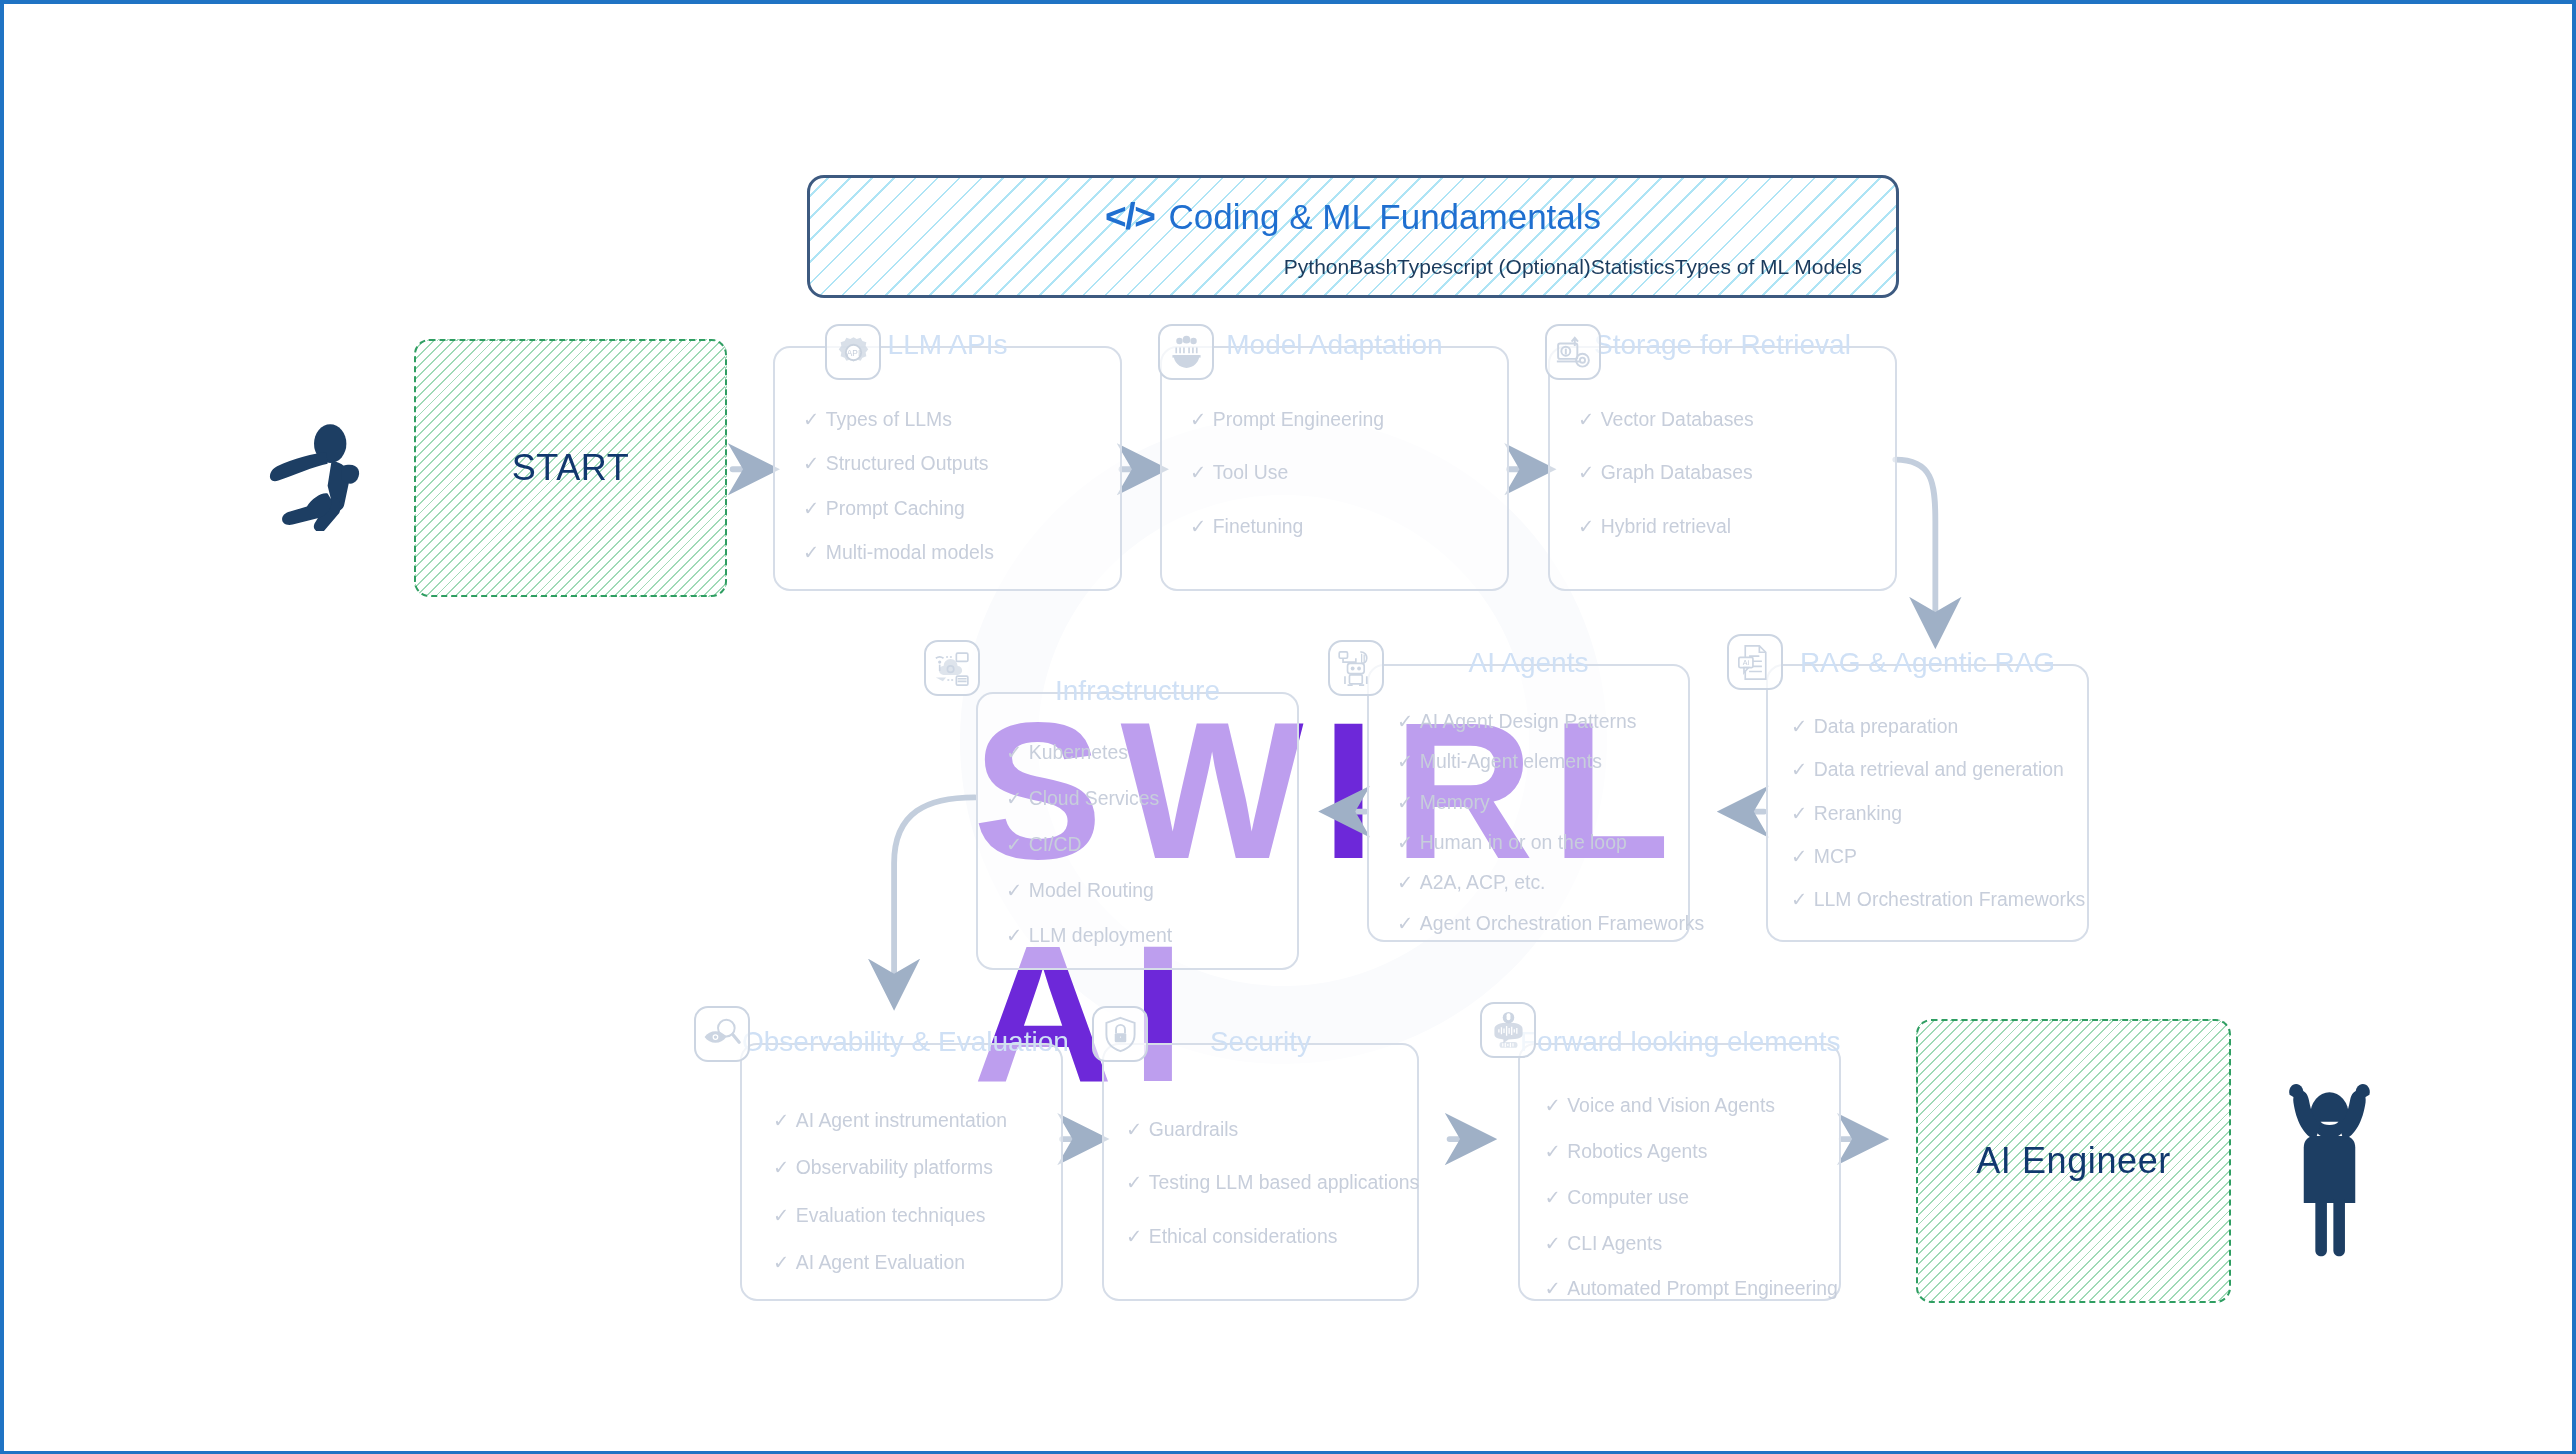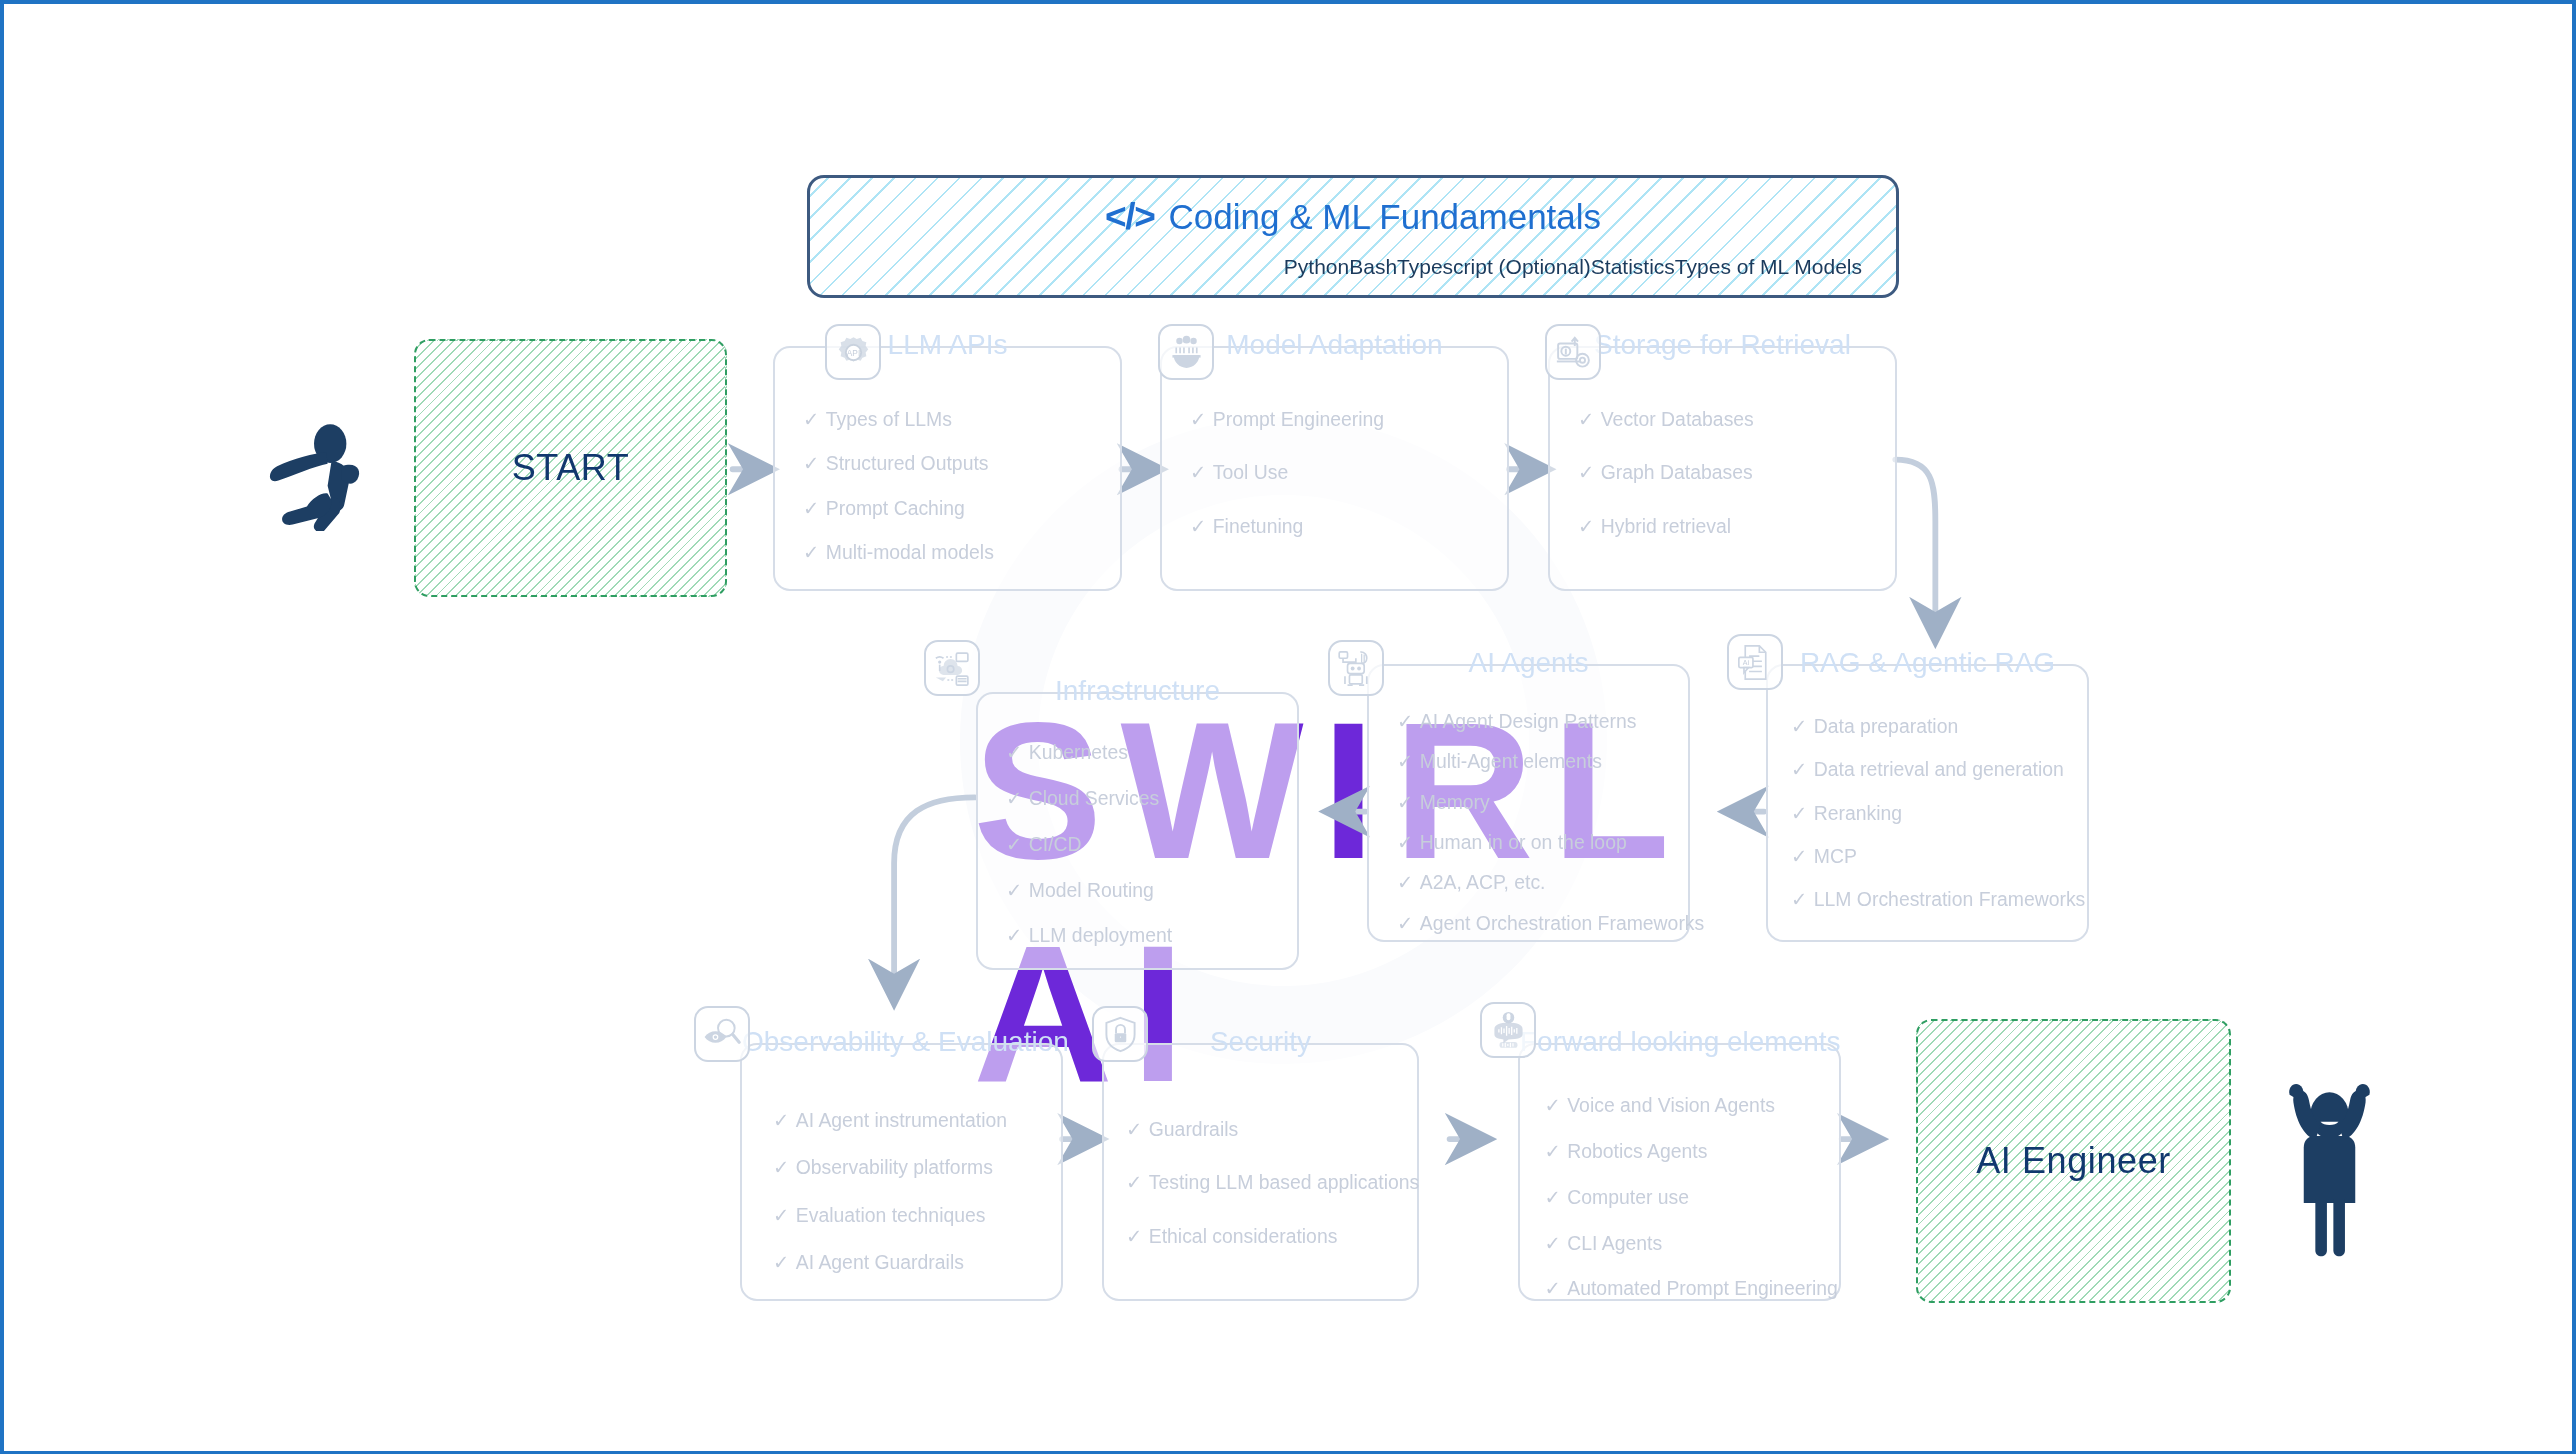--- a/index.html
+++ b/index.html
@@ -442,21 +442,21 @@
       <div class="card-item">
           <span class="tick">✓</span>
           <span>Observability platforms</span>
         </div>
       <div class="card-item">
           <span class="tick">✓</span>
           <span>Evaluation techniques</span>
         </div>
       <div class="card-item">
           <span class="tick">✓</span>
-          <span>AI Agent Guardrails</span>
+          <span>AI Agent Evaluation</span>
         </div>
     </div>
   </div>
   <div class="card-icon" style="left:690px;top:1002px;">
     <svg viewBox="0 0 64 64" fill="none" stroke="#ccd5e2" stroke-width="3">
       <path d="M4 36 c8 -12 26 -12 34 0 c-8 12 -26 12 -34 0 z" fill="#ccd5e2" stroke="none"></path>
       <circle cx="21" cy="36" r="6" fill="#ffffff"></circle>
       <circle cx="21" cy="36" r="2.6" fill="#ccd5e2" stroke="none"></circle>
       <circle cx="38" cy="22" r="13"></circle>
       <path d="M48 32 l10 12" stroke-width="5" stroke-linecap="round"></path>

